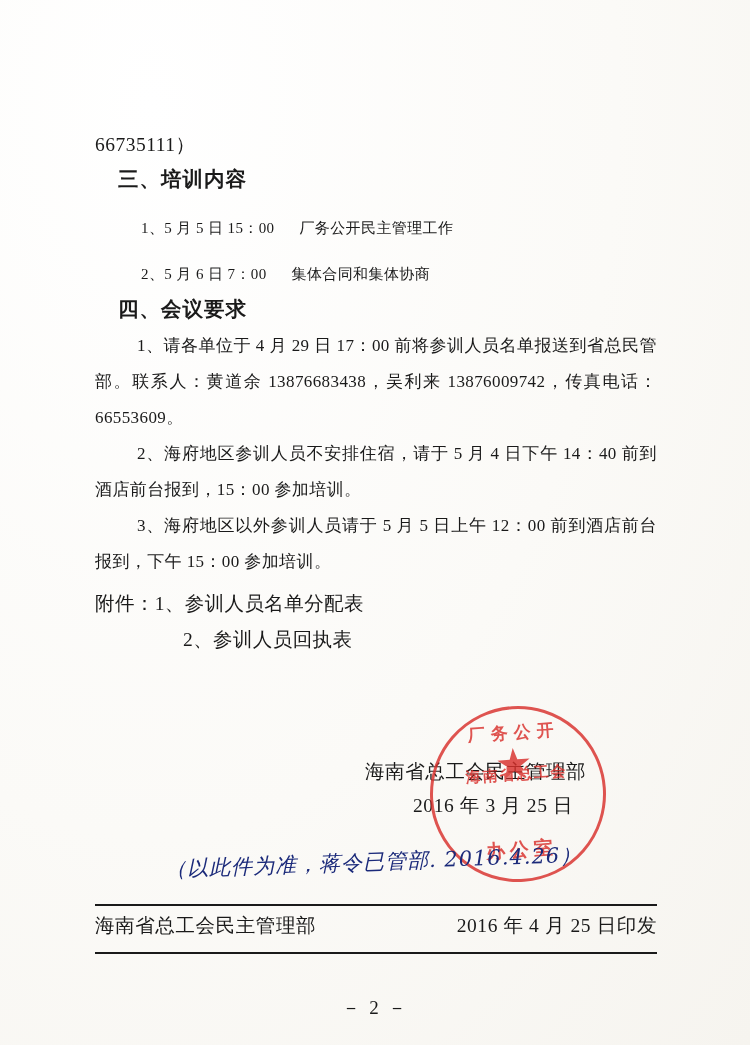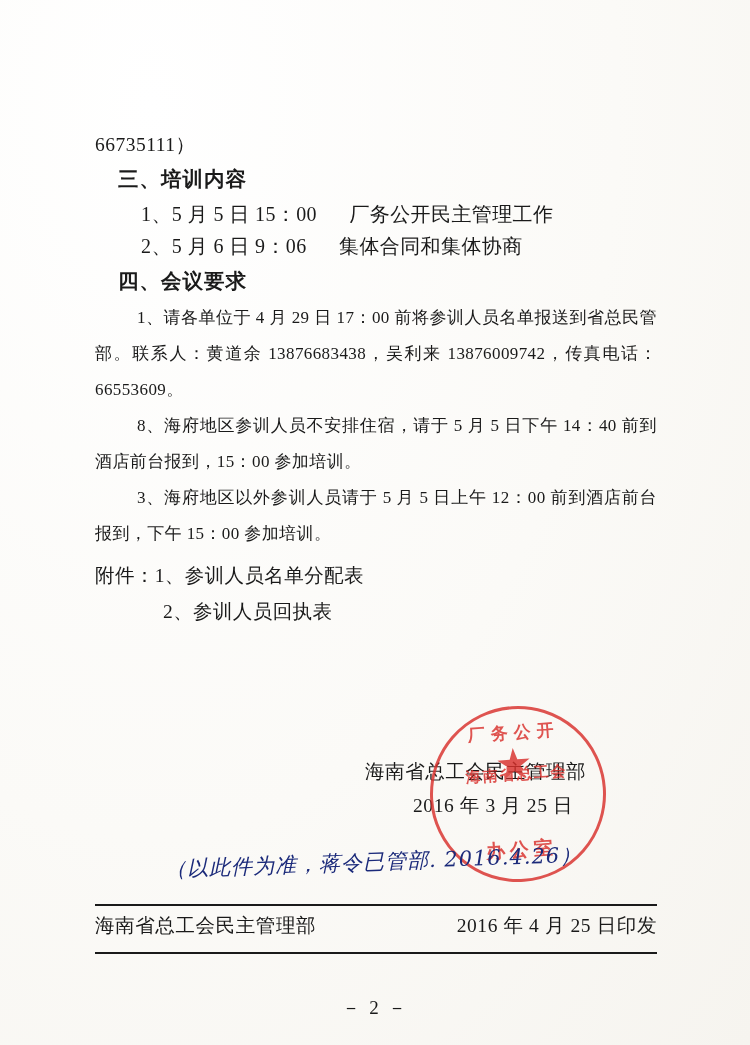--- a/index.html
+++ b/index.html
@@ -39,25 +39,26 @@
     letter-spacing: 0.5px;
   }
   .heading {
     font-size: 20.5px;
     font-weight: bold;
     line-height: 38px;
     margin-left: 23px;
     letter-spacing: 1px;
   }
   .item {
-    font-size: 20px;
+    font-size: 15px;
     line-height: 32px;
     margin-left: 46px;
     letter-spacing: 0.4px;
     white-space: pre;
+    margin-top: 14px;
   }
   .para {
     font-size: 17px;
     line-height: 36px;
     text-align: justify;
     text-justify: inter-ideograph;
     letter-spacing: 0.4px;
     text-indent: 42px;
   }
   .attach-wrap {
@@ -65,21 +66,21 @@
   }
   .attach-line1 {
     font-size: 19.5px;
     line-height: 36px;
     letter-spacing: 0.4px;
     white-space: pre;
   }
   .attach-line2 {
     font-size: 19.5px;
     line-height: 36px;
-    margin-left: 68px;
+    margin-left: 88px;
     letter-spacing: 0.4px;
     white-space: pre;
   }
   .signature {
     position: absolute;
     left: 365px;
     top: 755px;
     font-size: 19.5px;
     line-height: 34px;
     letter-spacing: 0.6px;
@@ -214,25 +215,25 @@
 <div class="paper"></div>
 
 <div class="page">
 
   <div class="content">
 
     <div class="phone-tail">66735111）</div>
 
     <div class="heading">三、培训内容</div>
     <div class="item">1、5 月 5 日 15：00      厂务公开民主管理工作</div>
-    <div class="item">2、5 月 6 日 9：06      集体合同和集体协商</div>
+    <div class="item">2、5 月 6 日 7：00      集体合同和集体协商</div>
 
     <div class="heading">四、会议要求</div>
     <div class="para">1、请各单位于 4 月 29 日 17：00 前将参训人员名单报送到省总民管部。联系人：黄道余 13876683438，吴利来 13876009742，传真电话：66553609。</div>
-    <div class="para">8、海府地区参训人员不安排住宿，请于 5 月 5 日下午 14：40 前到酒店前台报到，15：00 参加培训。</div>
+    <div class="para">2、海府地区参训人员不安排住宿，请于 5 月 4 日下午 14：40 前到酒店前台报到，15：00 参加培训。</div>
     <div class="para">3、海府地区以外参训人员请于 5 月 5 日上午 12：00 前到酒店前台报到，下午 15：00 参加培训。</div>
 
     <div class="attach-wrap">
       <div class="attach-line1">附件：1、参训人员名单分配表</div>
       <div class="attach-line2">2、参训人员回执表</div>
     </div>
 
   </div>
 
   <div class="signature">

